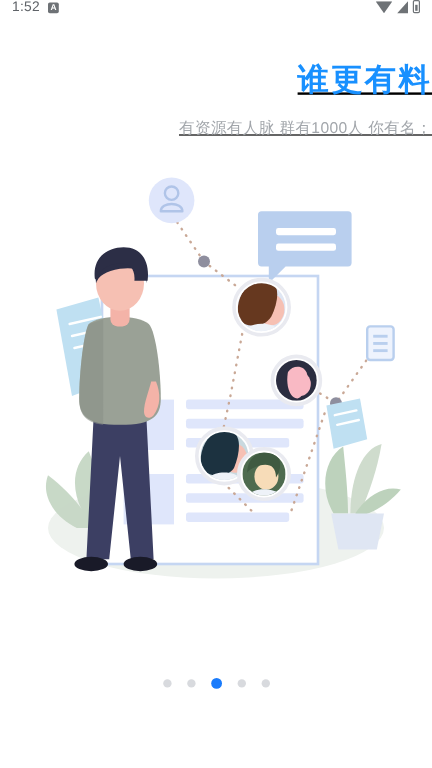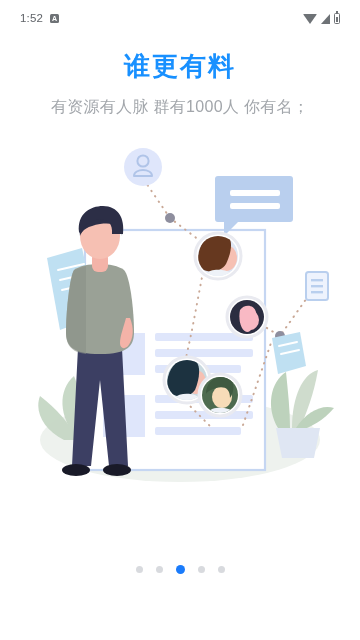--- a/index.html
+++ b/index.html
@@ -13,23 +13,23 @@
     overflow: hidden;
     font-family: "Liberation Sans", "DejaVu Sans", sans-serif;
     position: relative;
   }
 
   
   .status-bar {
     height: 24px;
     width: 100%;
     display: flex;
-    align-items: flex-end;
+    align-items: flex-start;
     justify-content: space-between;
-    padding: 0 20px;
+    padding: 0 10px;
     box-sizing: border-box;
     color: #666a6e;
     font-size: 11.5px;
     letter-spacing: 0.2px;
   }
   .status-left {
     display: flex;
     align-items: center;
     gap: 7px;
   }
@@ -80,34 +80,35 @@
   .battery-icon::after {
     content: "";
     position: absolute;
     left: 0.6px; right: 0.6px; bottom: 0.6px;
     height: 55%;
     background: #6e7276;
   }
 
   
   .headline-wrap {
-    text-align: center;
+    text-align: right;
     margin-top: 27px;
+    text-decoration: underline;
   }
   .headline {
     color: #1890ff;
     font-size: 26px;
     font-weight: bold;
     letter-spacing: 2px;
     line-height: 1.2;
   }
   .subtitle {
     margin-top: 14px;
     color: #a2a6ab;
-    font-size: 16px;
+    font-size: 13px;
     line-height: 21px;
     letter-spacing: 0.3px;
   }
   .subtitle div { white-space: nowrap; }
 
   
   .illustration {
     position: absolute;
     top: 140px;
     left: 0;

